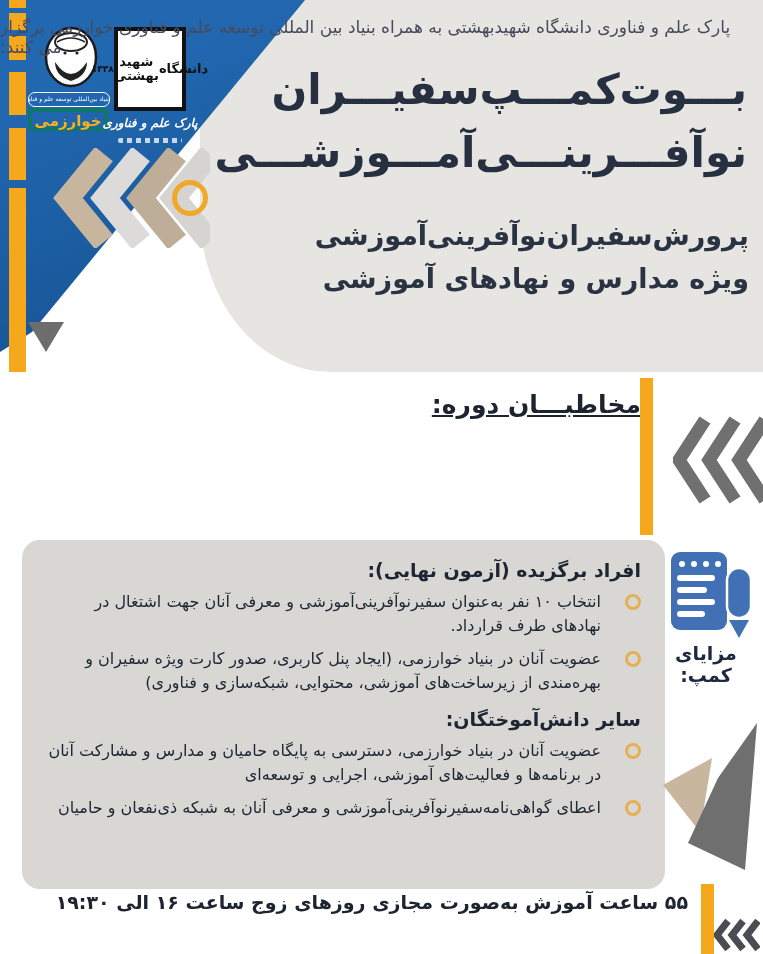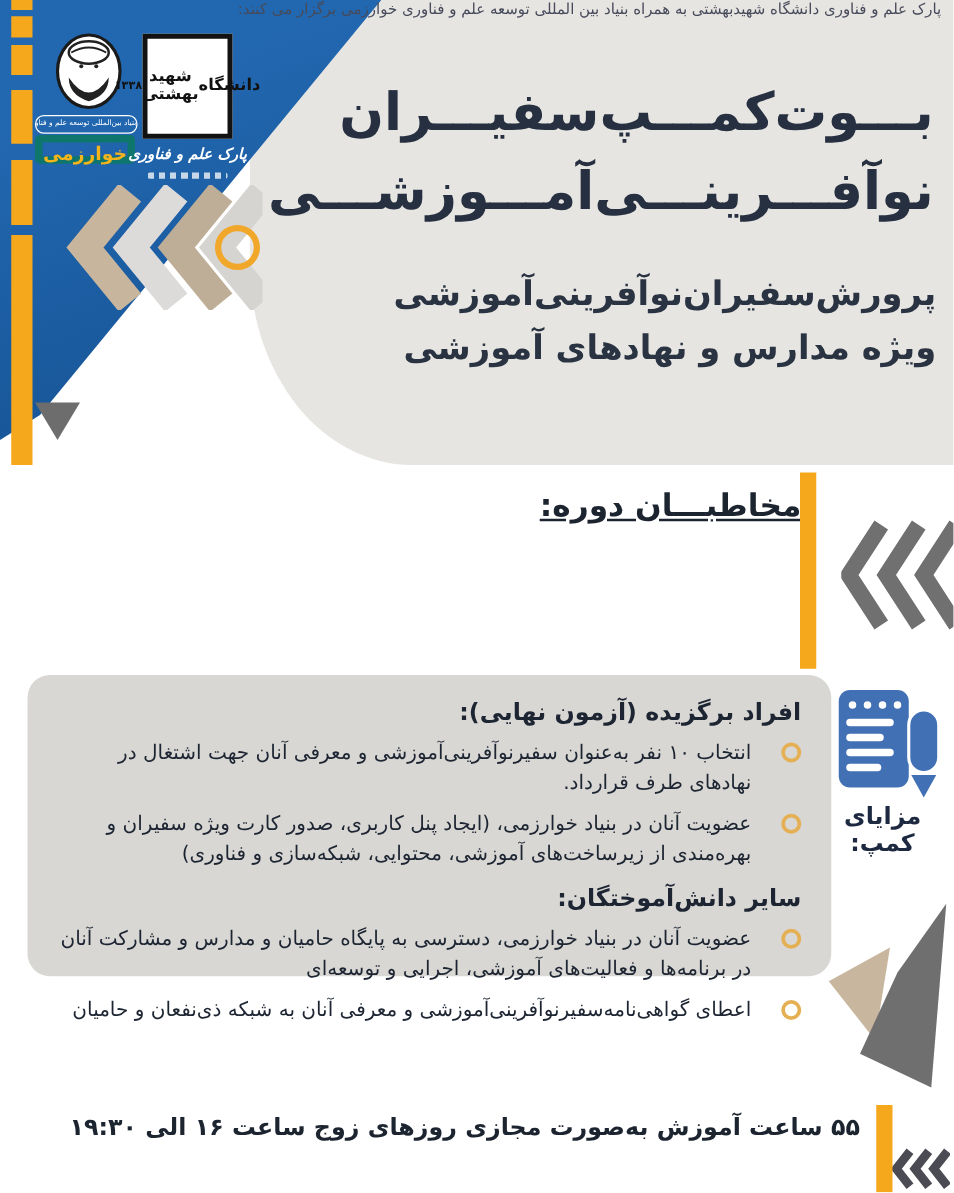--- a/index.html
+++ b/index.html
@@ -20,22 +20,22 @@
   }
   .blue-shape{
     left:0; top:0; width:320px; height:372px;
     background:linear-gradient(160deg,#2268b1 20%,#14508f 95%);
     clip-path:polygon(0 0,305px 0,32px 332px,0 352px);
     z-index:2;
   }
   .ydash{left:9px; width:17px; background:#f5a81c; z-index:4;}
 
   .organizer{
-    right:10px; top:0; z-index:5;
-    font-size:12px; color:#474a5a; text-align:left;
+    right:10px; top:17px; z-index:5;
+    font-size:17px; color:#474a5a; text-align:left;
   }
   .title{
     right:16px; top:58px; z-index:5; text-align:right;
     font-size:42px; font-weight:bold; color:#273040; line-height:1.5;
     letter-spacing:-1px;
   }
   .subtitle{
     right:14px; top:214px; z-index:5; text-align:right;
     font-size:27px; font-weight:bold; color:#2a3342; line-height:1.6;
   }
@@ -43,21 +43,21 @@
   
   .portrait{left:44px; top:26px; z-index:5;}
   .kh-pill{
     left:28px; top:92px; width:80px; height:13px; z-index:5;
     border:1px solid #fff; border-radius:7px;
     color:#fff; font-size:6px; text-align:center; line-height:12px;
     overflow:hidden; white-space:nowrap;
   }
   .kh-name{
     left:28px; top:108px; width:80px; height:23px; z-index:5;
-    border:6px solid #0f766e; border-radius:4px; box-sizing:border-box;
+    border:4px solid #0f766e; border-radius:4px; box-sizing:border-box;
     color:#f5b31c; font-weight:bold; font-size:15px; text-align:center; line-height:19px;
   }
   .sbu{
     left:114px; top:27px; width:72px; height:84px; z-index:5;
     background:#fff; border:4px solid #121212; box-sizing:border-box;
     display:flex; align-items:center; justify-content:center;
     color:#111; font-weight:bold; text-align:center; line-height:1.05; font-size:13px;
   }
   .sbu .yr{font-size:9px; margin-top:2px;}
   .park-cap{
@@ -94,21 +94,21 @@
     font-size:18px; font-weight:bold; color:#1c2430; text-align:right;
   }
   .dot{
     flex:0 0 auto; width:10px; height:10px; border-radius:50%;
     border:3px solid #d9b264; margin-top:5px; background:transparent;
   }
   .mid-chev{left:auto; right:0; top:416px; z-index:2;}
 
   
   .benefits-box{
-    left:22px; top:540px; width:643px; height:241px;
+    left:22px; top:540px; width:643px; height:349px;
     background:#d8d7d4; border-radius:18px; z-index:1;
     box-sizing:border-box; padding:17px 24px 14px 20px;
     color:#1d2532;
   }
   .bx-head{font-size:19px; font-weight:bold; margin:2px 0 9px; text-align:right;}
   .bx-row{display:flex; direction:rtl; gap:24px; align-items:flex-start;
     font-size:16px; line-height:1.5; margin-bottom:9px; text-align:right;}
   .bx-row .dot{border-color:#e5b054; margin-top:4px;}
   .side-icon{left:auto; right:4px; top:544px; z-index:2;}
   .side-label{

